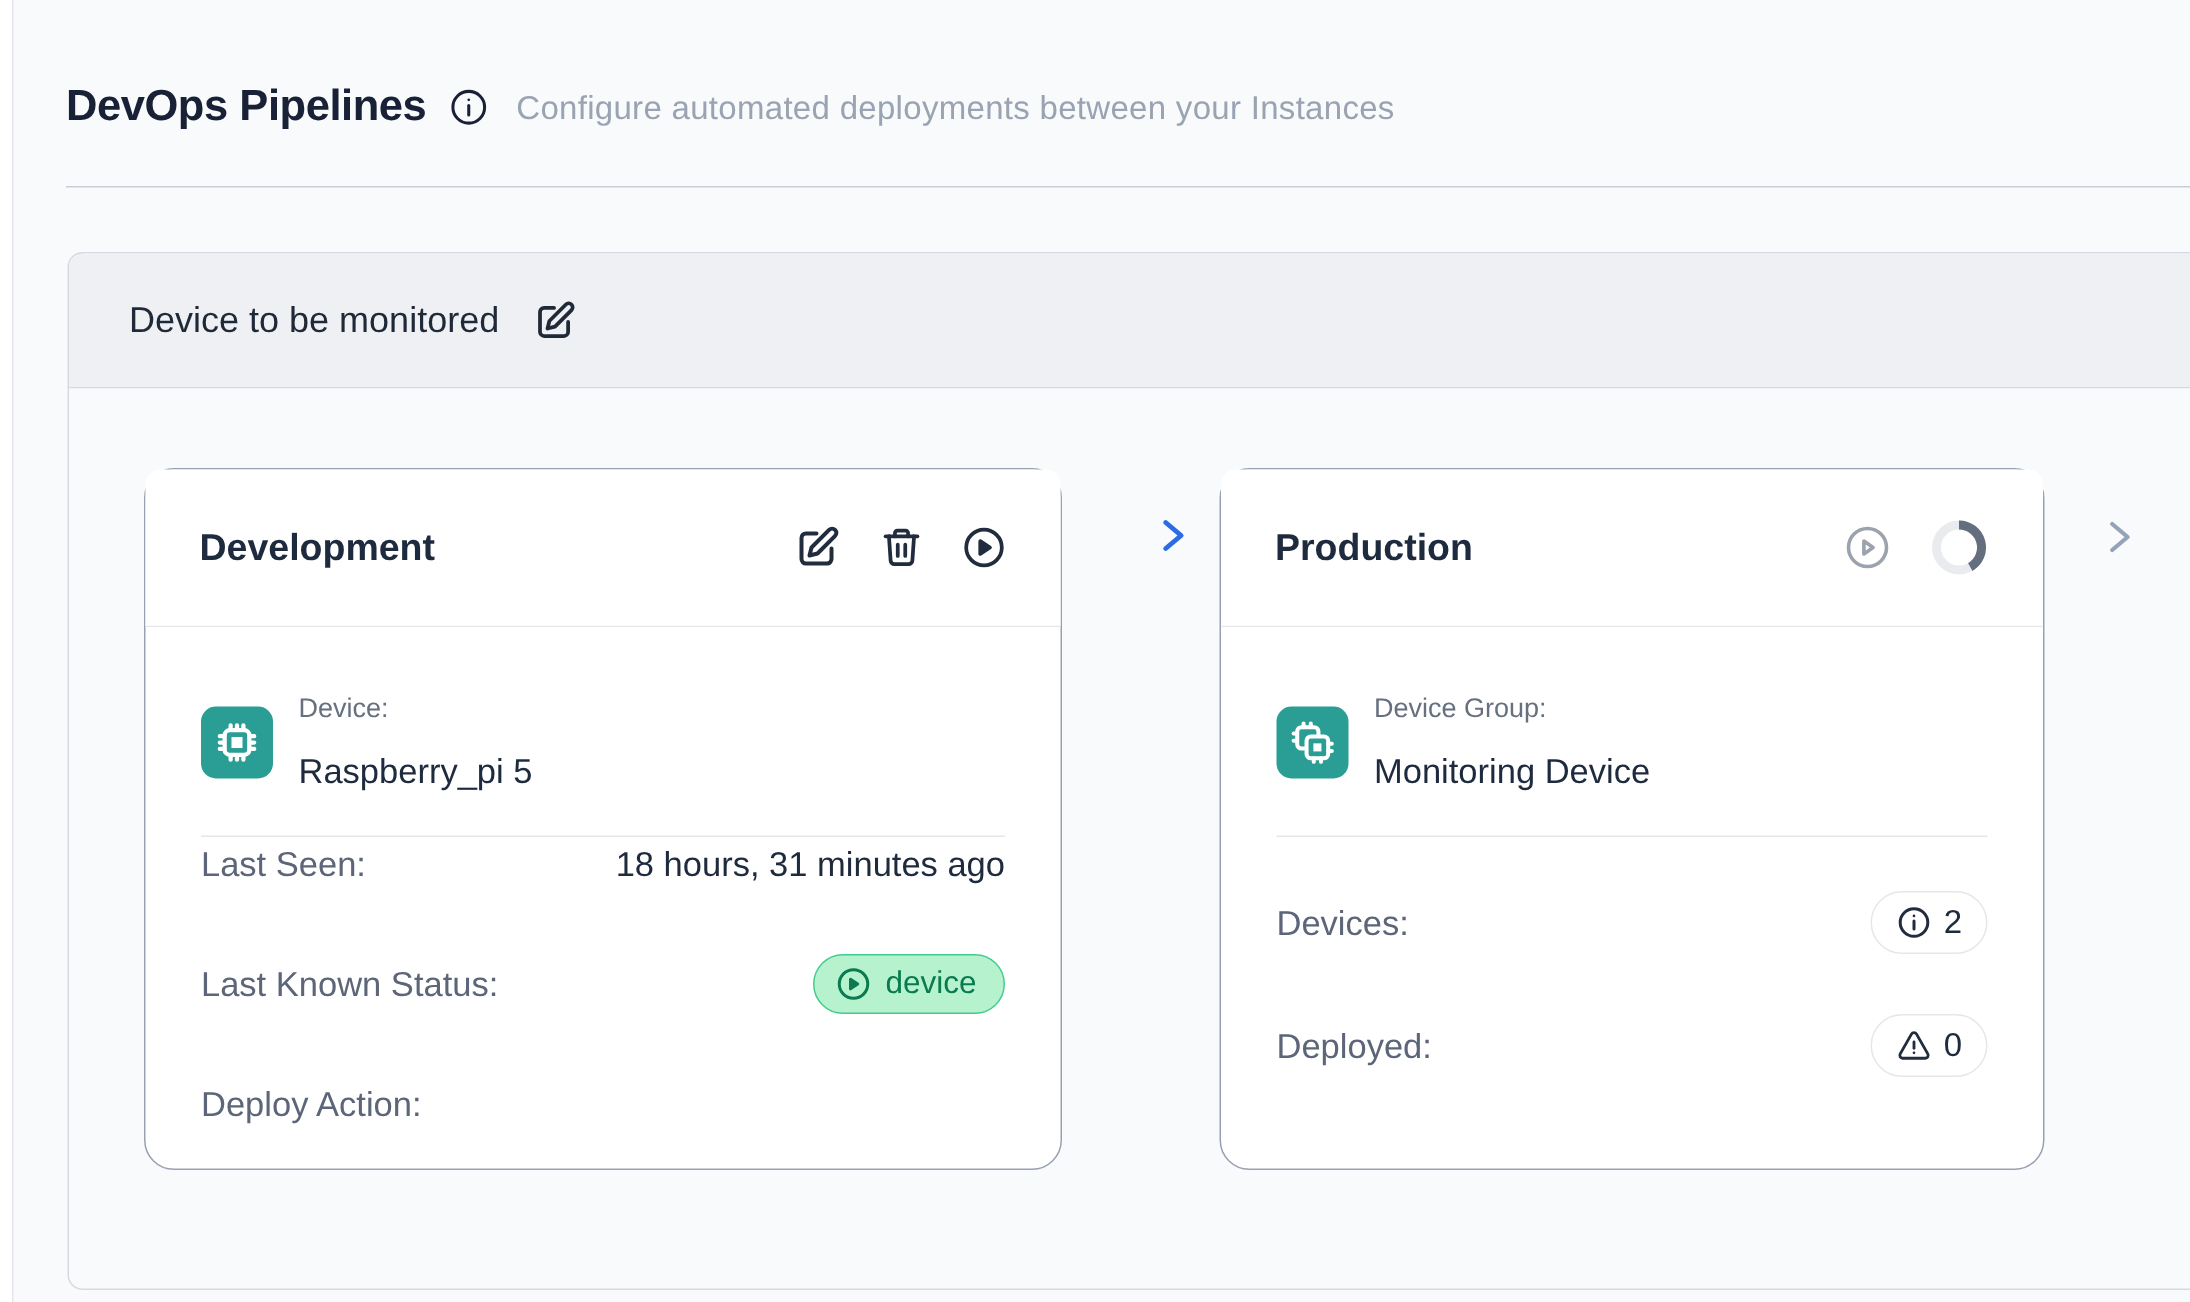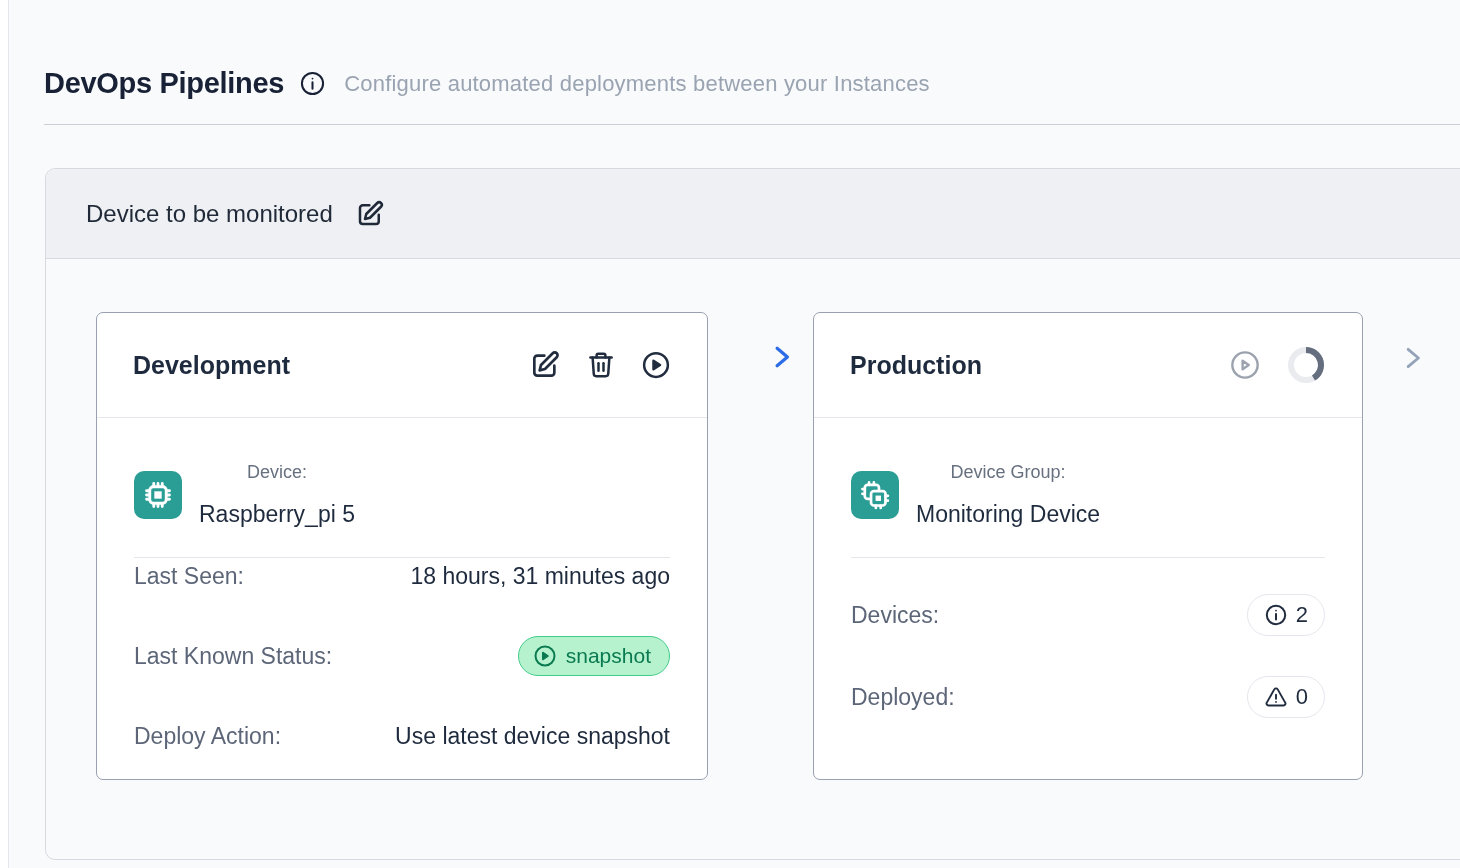--- a/index.html
+++ b/index.html
@@ -10,21 +10,21 @@
     color:#1c2536;
     overflow:hidden;
   }
   .page { position:relative; width:1460px; height:868px; background:#f8fafc; }
   .left-edge {
     position:absolute; left:0; top:0; width:9px; height:868px;
     background:#ffffff; border-right:1px solid #e3e6eb;
   }
   
   .page-header {
-    position:absolute; left:44px; top:67px; right:20px;
+    position:absolute; left:44px; top:55px; right:20px;
     display:flex; align-items:center; gap:15px;
   }
   .page-title { font-size:29px; font-weight:700; color:#182135; letter-spacing:-0.3px; }
   .title-info { width:27px; height:27px; color:#182135; display:flex; }
   .page-subtitle { font-size:22px; color:#9aa3b1; letter-spacing:0.2px; margin-left:3px; }
   .header-divider {
     position:absolute; left:44px; right:0; top:124px;
     border-top:1px solid #c9ced7;
   }
   
@@ -36,21 +36,21 @@
   .panel-header {
     height:90px; background:#eef0f3; border-bottom:1px solid #d6d9df;
     border-radius:10px 10px 0 0;
     display:flex; align-items:center; padding:0 0 0 40px; gap:22px;
   }
   .panel-title { font-size:24px; font-weight:500; color:#1f2937; }
   .panel-edit { width:30px; height:30px; color:#1f2937; display:flex; cursor:pointer; background:none; border:none; }
   
   .stage-card {
     position:absolute; top:143px; height:468px;
-    background:#ffffff; border:1px solid #99a1b0; border-radius:7px;text-align:center;
+    background:#ffffff; border:1px solid #99a1b0; border-radius:20px;
   }
   .stage-card.dev { left:50px; width:612px; }
   .stage-card.prod { left:767px; width:550px; }
   .card-header {
     height:105px; border-bottom:1px solid #e3e6ea;
     display:flex; align-items:center; padding:0 36px;
     border-radius:10px 10px 0 0; background:#fff;
   }
   .card-title { font-size:25px; font-weight:600; color:#1e2a3d; }
   .card-actions { margin-left:auto; display:flex; align-items:center; gap:25px; }
@@ -169,27 +169,26 @@
           <span class="kv-value">18 hours, 31 minutes ago</span>
         </div>
 
         <div class="kv-row row-status">
           <span class="kv-label">Last Known Status:</span>
           <span class="status-pill" style="background:#b7f2cf;border:1.5px solid #43cd8c;color:#0a7a50">
             <svg viewBox="0 0 24 24" width="24" height="24" fill="none" stroke="currentColor" stroke-width="2" stroke-linejoin="round">
               <circle cx="12" cy="12" r="9.5"></circle>
               <path d="M10 8.8l4.8 3.2L10 15.2z" fill="currentColor"></path>
             </svg>
-            <span>snapshot</span>
+            <span>device</span>
           </span>
         </div>
 
         <div class="kv-row row-deploy">
           <span class="kv-label">Deploy Action:</span>
-          <span class="kv-value">Use latest device snapshot</span>
         </div>
       </div>
     </div>
 
     <span class="connector blue" style="color:#2c6be5">
       <svg viewBox="0 0 24 24" width="26" height="30" fill="none" stroke="currentColor" stroke-width="3" stroke-linecap="round" stroke-linejoin="round">
         <polyline points="7.5,4 17,12 7.5,20"></polyline>
       </svg>
     </span>
 

